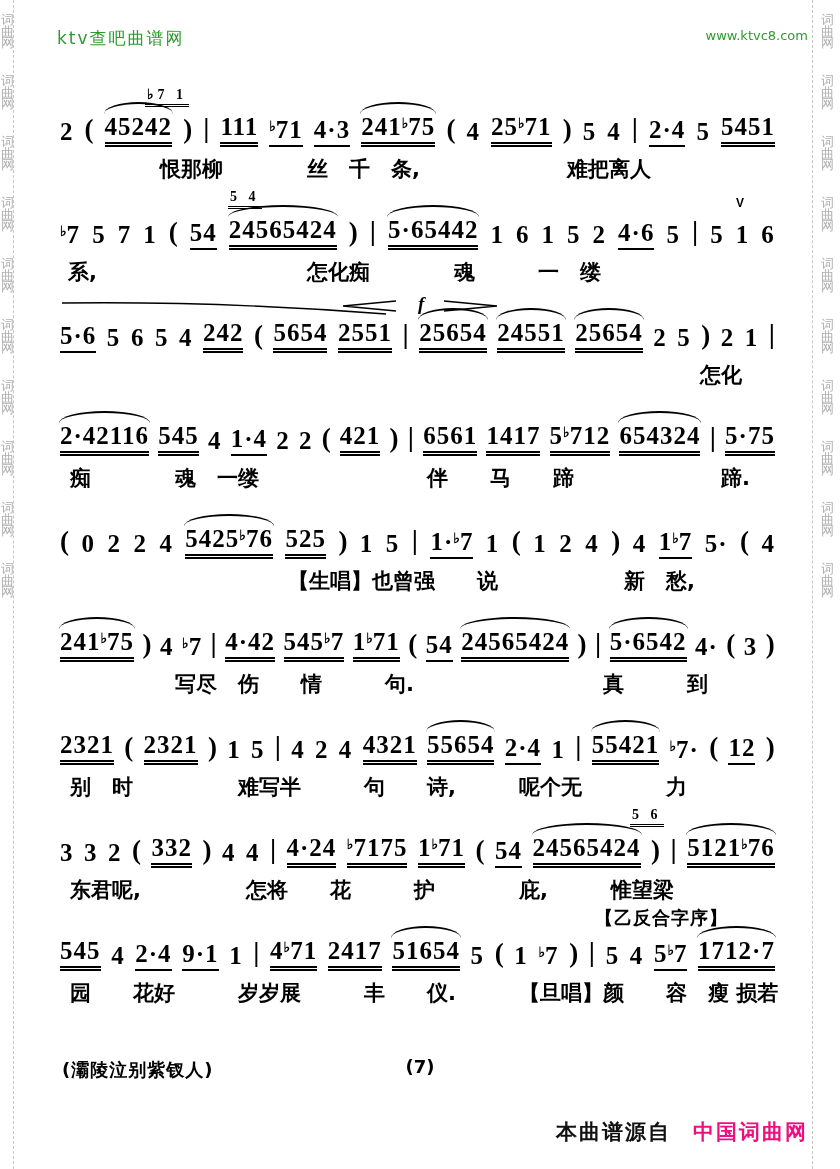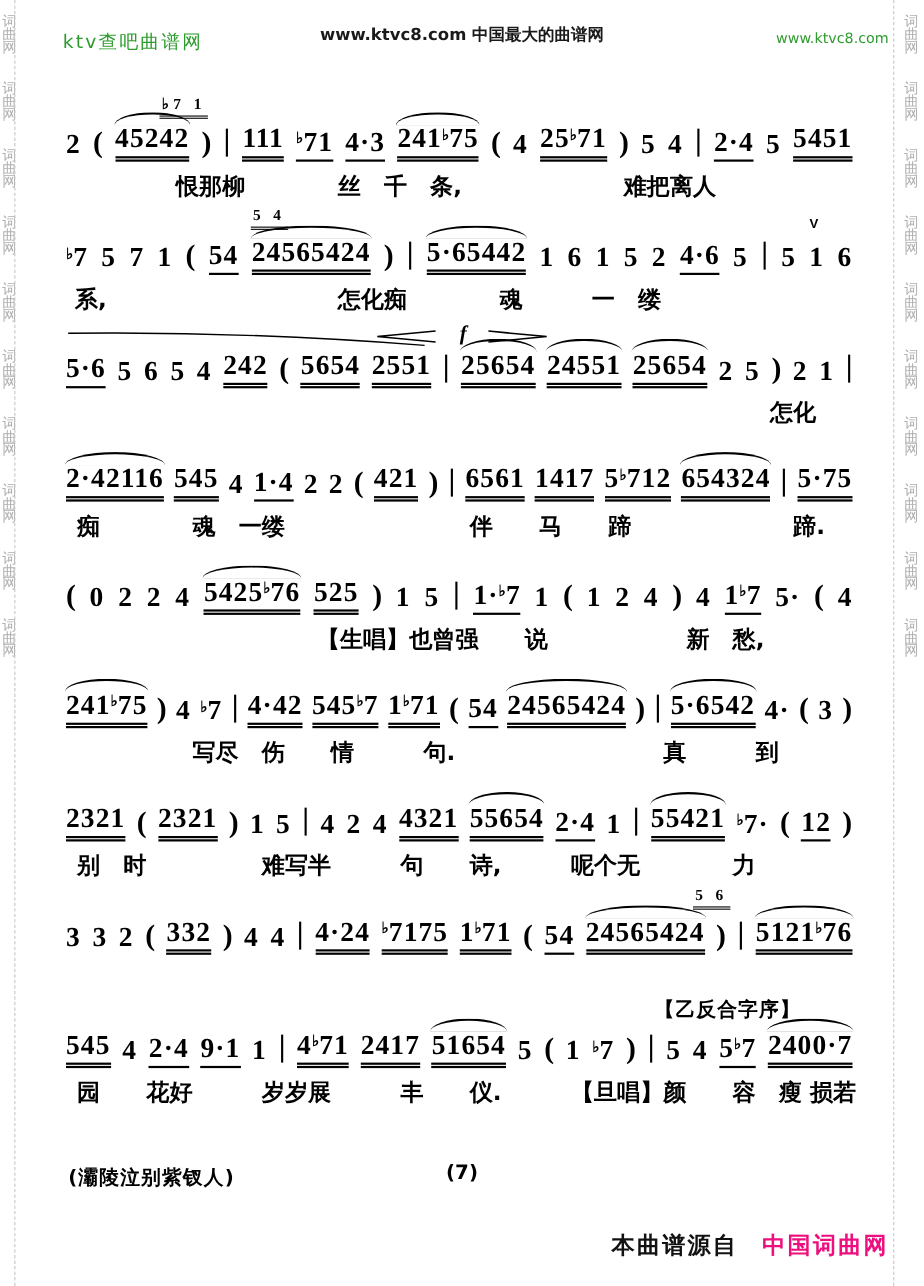--- a/index.html
+++ b/index.html
@@ -59,21 +59,20 @@
 </style>
 </head>
 <body>
 
 <div class="page">
   <div class="wm wm-left">词曲网　词曲网　词曲网　词曲网　词曲网　词曲网　词曲网　词曲网　词曲网　词曲网　</div>
   <div class="wm wm-right">词曲网　词曲网　词曲网　词曲网　词曲网　词曲网　词曲网　词曲网　词曲网　词曲网　</div>
   <div class="frame"></div>
 
   <div class="hdr-left">ktv查吧曲谱网</div>
-  <div class="hdr-center">www.ktvc8.com 中国最大的曲谱网</div>
   <div class="hdr-right">www.ktvc8.com</div>
 
   <div class="score" id="systems">
       <div class="system">
         <div class="above">
           <span class="grace" style="left: 85px;">♭7 1</span>
         </div>
         <div class="notation">
           <span class="tok">2</span>
           <span class="tok paren">(</span>
@@ -281,20 +280,21 @@
           <span class="tok u2">4·24</span>
           <span class="tok u2"><i class="fl">♭</i>7175</span>
           <span class="tok u2">1<i class="fl">♭</i>71</span>
           <span class="tok paren">(</span>
           <span class="tok u1">54</span>
           <span class="tok u2 arc">24565424</span>
           <span class="tok paren">)</span>
           <span class="tok bar">|</span>
           <span class="tok u2 arc">5121<i class="fl">♭</i>76</span>
         </div>
+        <div class="lyrics" style="padding-left: 10px;">东君呢,　　　　　怎将　　花　　　护　　　　庇,　　　惟望梁</div>
       </div>
       <div class="system">
         <div class="above">
           <span class="slabel" style="left: 535px;">【乙反合字序】</span>
         </div>
         <div class="notation">
           <span class="tok u2">545</span>
           <span class="tok">4</span>
           <span class="tok u1">2·4</span>
           <span class="tok u1">9·1</span>
@@ -305,21 +305,21 @@
           <span class="tok u2 arc">51654</span>
           <span class="tok">5</span>
           <span class="tok paren">(</span>
           <span class="tok">1</span>
           <span class="tok"><i class="fl">♭</i>7</span>
           <span class="tok paren">)</span>
           <span class="tok bar">|</span>
           <span class="tok">5</span>
           <span class="tok">4</span>
           <span class="tok u1">5<i class="fl">♭</i>7</span>
-          <span class="tok u2 arc">2400·7</span>
+          <span class="tok u2 arc">1712·7</span>
         </div>
         <div class="lyrics" style="padding-left: 10px;">园　　花好　　　岁岁展　　　丰　　仪.　　　【旦唱】颜　　容　瘦 损若</div>
       </div>
     </div>
 
   <div class="ft-title">(灞陵泣别紫钗人)</div>
   <div class="ft-page">(7)</div>
   <div class="src-row"><span class="src-label">本曲谱源自</span><span class="src-site">中国词曲网</span></div>
 </div>
 

